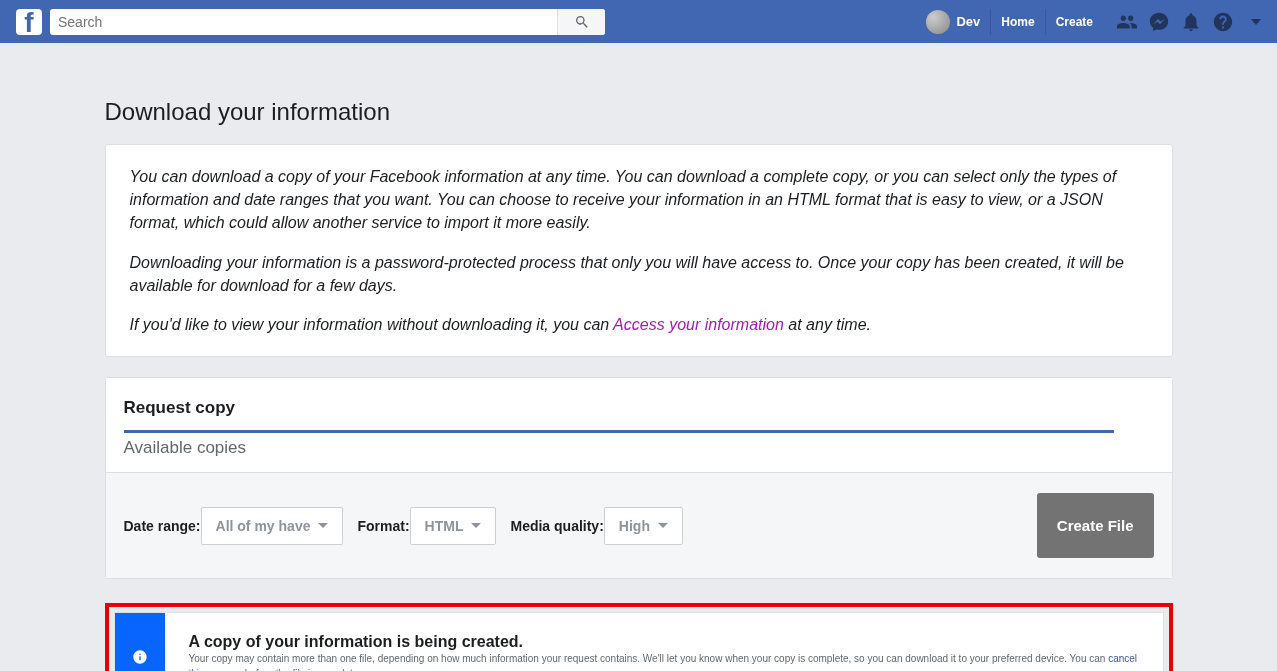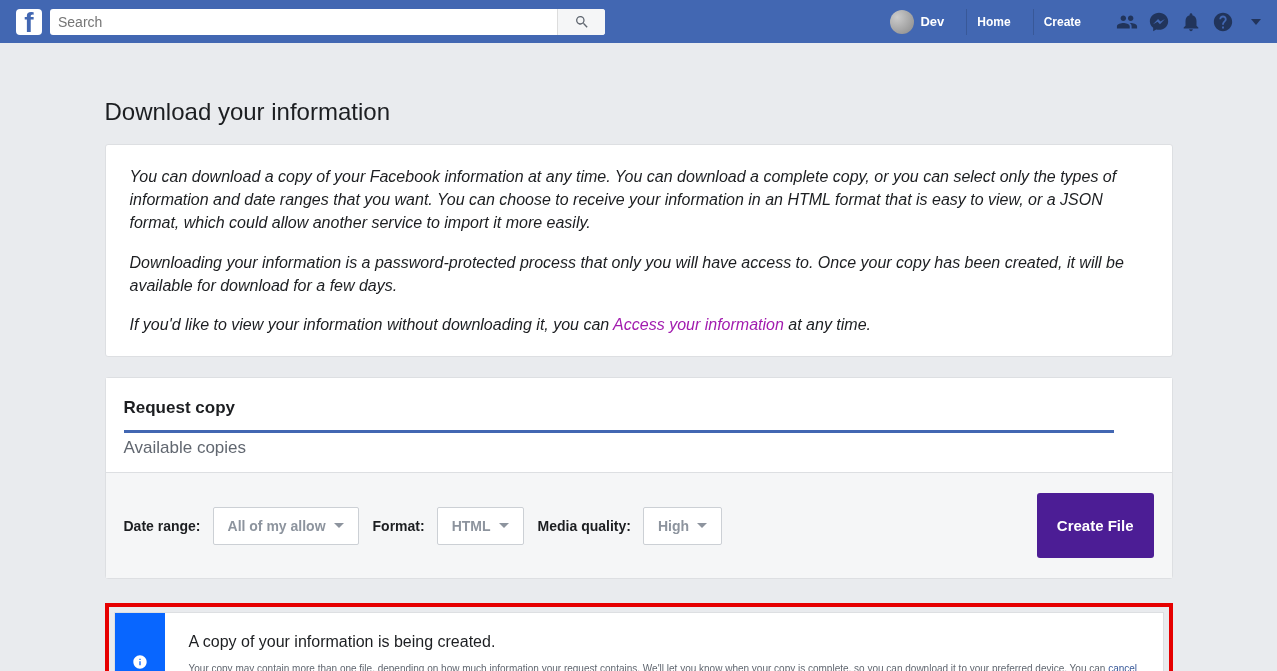--- a/index.html
+++ b/index.html
@@ -6,21 +6,21 @@
     body { font-family: Helvetica, Arial, sans-serif; background: #e9ebee; font-size: 14px; color: #1c1e21; }
     
     
     .header { background: #4267b2; height: 43px; display: flex; align-items: center; padding: 0 16px; }
     .fb-logo { width: 26px; height: 26px; background: #fff; border-radius: 4px; display: flex; align-items: flex-end; justify-content: center; color: #4267b2; font-weight: bold; font-size: 28px; line-height: 0.85; font-family: Arial; margin-right: 8px; cursor: pointer; }
     .search-wrap { flex: 0 0 555px; position: relative; }
     .search-input { width: 100%; height: 26px; border: none; border-radius: 3px; padding: 0 40px 0 8px; font-size: 14px; outline: none; }
     .search-btn { position: absolute; right: 0; top: 0; width: 48px; height: 26px; background: #f5f6f7; border: none; border-left: 1px solid #ddd; border-radius: 0 3px 3px 0; cursor: pointer; display: flex; align-items: center; justify-content: center; }
     .search-btn svg { width: 16px; height: 16px; fill: #606770; }
     .header-spacer { flex: 1; }
-    .header-right { display: flex; align-items: center; gap: 12px; }
+    .header-right { display: flex; align-items: center; gap: 0; }
     .avatar { width: 24px; height: 24px; border-radius: 50%; background: radial-gradient(circle at 30% 30%, #ccc, #888); margin-right: 6px; }
     .header-link { color: #fff; font-weight: bold; font-size: 12px; padding: 0 10px; height: 26px; display: flex; align-items: center; cursor: pointer; border-left: 1px solid #385898; }
     .header-link:first-of-type { border-left: none; }
     .profile-link { display: flex; align-items: center; padding: 0 10px; cursor: pointer; }
     .profile-link .name { color: #fff; font-weight: bold; font-size: 13px; }
     .header-icons { display: flex; align-items: center; gap: 8px; margin-left: 12px; }
     .header-icon { width: 24px; height: 24px; cursor: pointer; display: flex; align-items: center; justify-content: center; }
     .header-icon svg { fill: #1c2c4c; opacity: 0.85; }
     .dropdown-arrow { width: 0; height: 0; border-left: 5px solid transparent; border-right: 5px solid transparent; border-top: 6px solid #1c2c4c; margin-left: 8px; cursor: pointer; opacity: 0.85; }
     
@@ -36,34 +36,34 @@
     .info-card a { color: #a21caf; text-decoration: none; cursor: pointer; }
     
     
     .tabs-card { padding: 0; }
     .tabs { display: flex; padding: 14px 18px 0; border-bottom: 1px solid #dddfe2; background: #fff; flex-direction: column; }
     .tab { font-size: 17px; padding: 6px 0 14px; margin-right: 40px; cursor: pointer; color: #616770; position: relative; }
     .tab.active { color: #1c1e21; font-weight: bold; }
     .tab.active::after { content: ''; position: absolute; bottom: -1px; left: 0; right: 0; height: 3px; background: #4267b2; }
     
     .filters { background: #f5f6f7; padding: 20px 18px; display: flex; align-items: center; gap: 14px; }
-    .filter-group { display: flex; align-items: center; gap: 12px; }
+    .filter-group { display: flex; align-items: center; }
     .filter-label { font-weight: bold; font-size: 14px; color: #1c1e21; }
     .select-box { background: #fff; border: 1px solid #ccd0d5; border-radius: 2px; padding: 10px 14px; display: flex; align-items: center; gap: 8px; cursor: pointer; color: #8d949e; font-weight: bold; font-size: 14px; }
     .select-box .caret { width: 0; height: 0; border-left: 5px solid transparent; border-right: 5px solid transparent; border-top: 5px solid #8d949e; }
     .filters-spacer { flex: 1; }
-    .create-btn { background: #4c1d95; color: #fff; border: none; border-radius: 3px; padding: 24px 20px; font-size: 15px; font-weight: bold; cursor: pointer; }
+    .create-btn { background: #737373; color: #fff; border: none; border-radius: 3px; padding: 24px 20px; font-size: 15px; font-weight: bold; cursor: pointer; }
     
     
     .status-wrap { margin-top: 24px; border: 4px solid #e60000; padding: 5px; }
     .status-inner { display: flex; background: #fff; border: 1px solid #dddfe2; }
     .status-sidebar { background: #0866ff; width: 50px; display: flex; align-items: center; justify-content: center; }
     .status-sidebar svg { fill: #fff; }
     .status-content { padding: 20px 24px; flex: 1; }
-    .status-title { font-weight: normal; font-size: 16px; margin-bottom: 10px; }
+    .status-title { font-weight: bold; font-size: 16px; }
     .status-text { font-size: 10px; color: #616770; line-height: 1.5; }
     .status-text a { color: #385898; text-decoration: none; cursor: pointer; }
   </style>
 </head>
 <body>
 
 <div class="header">
   <div class="fb-logo">f</div>
   <div class="search-wrap">
     <input class="search-input" placeholder="Search" style="">
@@ -120,21 +120,21 @@
 
   <div class="card tabs-card">
     <div class="tabs">
       <div class="tab active">Request copy</div>
       <div class="tab">Available copies</div>
     </div>
     <div class="filters">
       <div class="filter-group">
         <span class="filter-label">Date range:</span>
         <div class="select-box">
-          <span>All of my allow</span>
+          <span>All of my have</span>
           <span class="caret"></span>
         </div>
       </div>
       <div class="filter-group">
         <span class="filter-label">Format:</span>
         <div class="select-box">
           <span>HTML</span>
           <span class="caret"></span>
         </div>
       </div>

